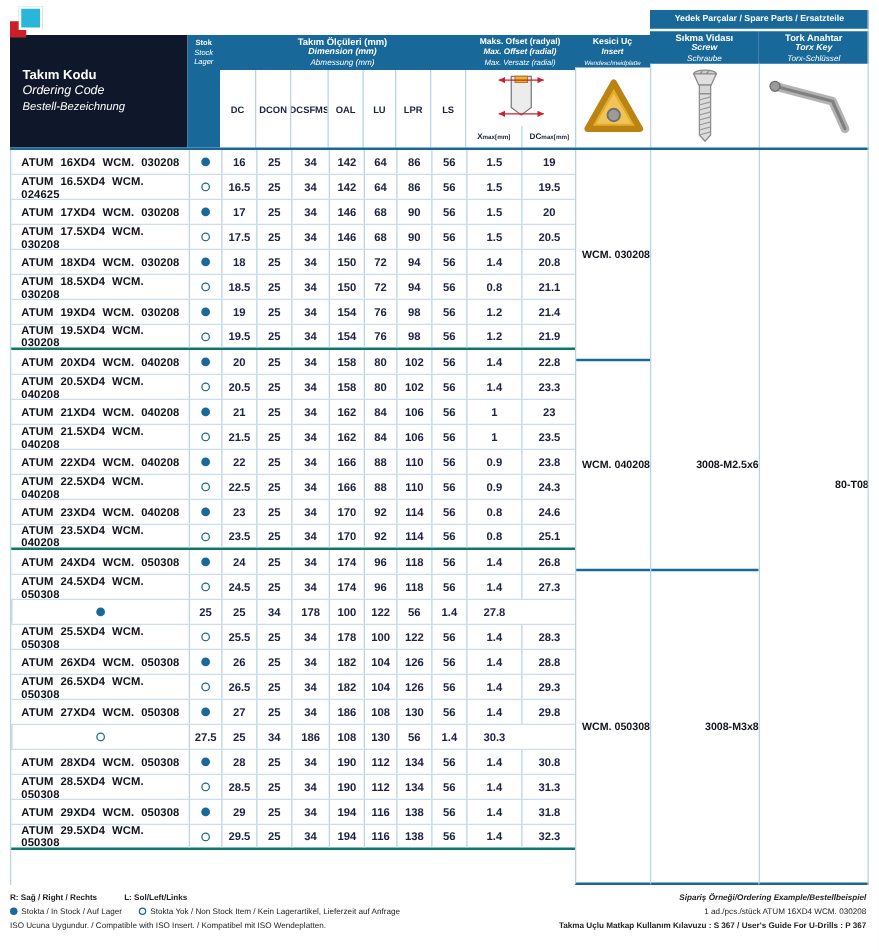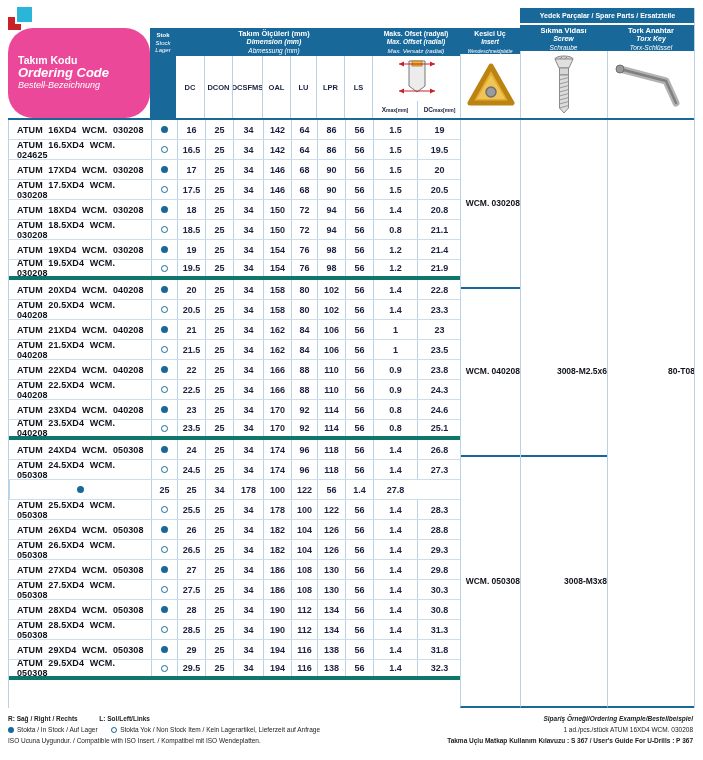--- a/index.html
+++ b/index.html
@@ -6,28 +6,28 @@
   body { background:#f3f3f3; font-family:"Liberation Sans", sans-serif; }
   .page { position:relative; width:703px; height:760px; background:#ffffff; overflow:hidden; margin:0 auto; }
   .abs { position:absolute; }
 
   
   .sq-red { left:8px; top:17px; width:13px; height:13px; background:#cb2027; z-index:1; }
   .sq-cyan { left:15px; top:5px; width:19px; height:19px; background:#2ab6d8; border:2px solid #fff; z-index:2; }
 
   
   .bluebox { background:#18699a; color:#fff; text-align:center; }
-  .redbox  { background:#ec4899; color:#fff;border-radius:25px; }
+  .redbox  { background:#0f172a; color:#fff; }
   .hl1 { font-weight:bold; font-size:7.5px; line-height:9px; }
   .hl2 { font-weight:bold; font-style:italic; font-size:7px; line-height:8.5px; }
   .hl3 { font-style:italic; font-size:6.5px; line-height:8px; }
 
   .codebox-inner { padding:26px 0 0 10px; }
   .codebox-inner .c1 { font-weight:bold; font-size:10.5px; line-height:13px; }
-  .codebox-inner .c2 { font-weight:bold; font-style:italic; font-size:13px; line-height:12px; }
+  .codebox-inner .c2 { font-weight:normal; font-style:italic; font-size:10px; line-height:12px; }
   .codebox-inner .c3 { font-style:italic; font-size:9px; line-height:12px; }
 
   .stok-inner { padding-top:4px; }
   .stok-inner div { font-size:6px; line-height:7.5px; }
   .stok-inner .s1 { font-weight:bold; }
   .stok-inner .s2, .stok-inner .s3 { font-style:italic; }
 
   
   .dims-sub { left:176px; top:56px; width:196px; height:62px; display:grid;
     grid-template-columns:28px 28px 30px 28px 26px 28px 28px; }
@@ -39,21 +39,21 @@
   .off-labels { position:absolute; left:0; bottom:0; width:88px; height:17px; display:grid; grid-template-columns:44px 44px; }
   .off-labels .ocell { display:flex; align-items:center; justify-content:center; font-size:6.5px; font-weight:bold; color:#1b2140; }
   .off-labels .ocell + .ocell { border-left:1px solid #b9d2e5; }
   .off-labels sub { font-size:5px; }
   .off-labels .u { font-size:5px; vertical-align:super; }
 
   
   .tbody { left:8px; top:120px; width:452px; height:588px; border-left:1px solid #b9d2e5; }
   .trow { display:grid; grid-template-columns:142px 26px 28px 28px 30px 28px 26px 28px 28px 44px 44px;
     height:20px; border-bottom:1px solid #ccdded; font-size:9px; font-weight:bold; color:#1b2140; }
-  .trow.ge { border-bottom:4px solid #0f766e; }
+  .trow.ge { border-bottom:2px solid #0f766e; }
   .trow .cell { display:flex; align-items:center; justify-content:center; border-left:1px solid #b9d2e5; overflow:hidden; }
   .trow .code { justify-content:flex-start; padding-left:8px; border-left:none; color:#10131c; word-spacing:3px; letter-spacing:0.1px; }
   .dot { width:7px; height:7px; border-radius:50%; background:#18699a; display:inline-block; }
   .dot.open { background:#fff; border:1.5px solid #18699a; }
 
   
   .rcol { top:120px; height:588px; border-left:1px solid #b9d2e5; border-bottom:2px solid #18699a; background:#fff; }
   .rcol .gline { position:absolute; left:0; width:100%; height:2px; background:#18699a; }
   .rlabel { position:absolute; width:100%; text-align:right; font-size:8.5px; font-weight:bold; color:#10131c; }
 
@@ -534,21 +534,20 @@
         <div class="cell ">25</div>
         <div class="cell ">34</div>
         <div class="cell ">186</div>
         <div class="cell ">108</div>
         <div class="cell ">130</div>
         <div class="cell ">56</div>
         <div class="cell ">1.4</div>
         <div class="cell ">29.8</div>
       </div>
       <div class="trow">
-        <div class="cell code">ATUM 27.5XD4 WCM. 050308</div>
         <div class="cell stock">
           <span class="dot open"></span>
         </div>
         <div class="cell ">27.5</div>
         <div class="cell ">25</div>
         <div class="cell ">34</div>
         <div class="cell ">186</div>
         <div class="cell ">108</div>
         <div class="cell ">130</div>
         <div class="cell ">56</div>
@@ -625,21 +624,21 @@
     <div class="rlabel" style="top:456px;">WCM. 050308</div>
   </div>
 
   <div class="abs rcol" style="left:520px; width:87px;">
     <div class="gline" style="top:335px;"></div>
     <div class="rlabel" style="top:246px;">3008-M2.5x6</div>
     <div class="rlabel" style="top:456px;">3008-M3x8</div>
   </div>
 
   <div class="abs rcol" style="left:607px; width:88px;">
-    <div class="rlabel" style="top:246px;">80-T08</div>
+    <div class="rlabel" style="top:262px;">80-T08</div>
   </div>
 
   <div class="abs vline" style="left:694px; top:8px; width:1px; height:700px;"></div>
 
   <div class="abs fnote" style="left:8px; top:715px;">
     <b><span>R: Sağ / Right / Rechts</span></b>
     <span style="display:inline-block; width:18px;"></span>
     <b><span>L: Sol/Left/Links</span></b>
   </div>
   <div class="abs fnote" style="left:8px; top:726px;">

